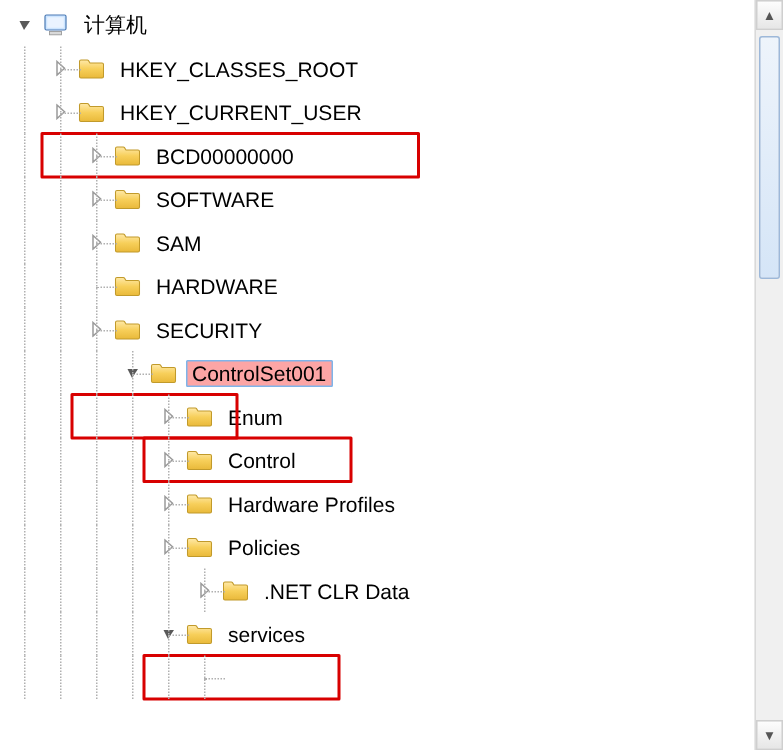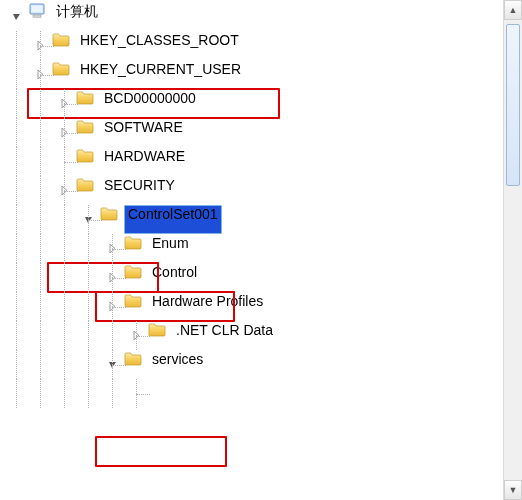--- a/index.html
+++ b/index.html
@@ -12,20 +12,21 @@
       width: 522px;
       height: 500px;
       position: relative;
       overflow: hidden;
     }
     .tree {
       padding: 2px 4px;
     }
     .node {
       display: flex;
+      align-items: center;
       height: 29px;
       white-space: nowrap;
     }
     .indent {
       display: inline-flex;
       align-items: center;
       justify-content: center;
       width: 24px;
       height: 29px;
       position: relative;
@@ -69,21 +70,21 @@
       margin-right: 6px;
       flex-shrink: 0;
       display: inline-flex;
       align-items: center;
       justify-content: center;
     }
     .label {
       padding: 1px 4px;
     }
     .selected {
-      background: #1d4ed8;
+      background: #fca5a5;
       border: 1px solid #7eb4ea;
       border-radius: 1px;
       padding: 0 3px;
     }
     .hl {
       border: 2px solid #d80000;
       border-radius: 1px;
     }
     .scrollbar {
       position: absolute;
@@ -223,20 +224,37 @@
         </span>
       </span>
     <span class="icon">
         <svg width="18" height="18">
           <use href="#folder-icon"></use>
         </svg>
       </span>
     <span class="label">SOFTWARE</span>
   </div>
 
+  <div class="node">
+    <span class="indent vline"></span>
+      <span class="indent vline"></span>
+    <span class="indent tee">
+        <span class="toggle">
+          <svg width="11" height="11">
+            <use href="#tri-closed"></use>
+          </svg>
+        </span>
+      </span>
+    <span class="icon">
+        <svg width="18" height="18">
+          <use href="#folder-icon"></use>
+        </svg>
+      </span>
+    <span class="label">SAM</span>
+  </div>
 
   <div class="node">
     <span class="indent vline"></span>
       <span class="indent vline"></span>
     <span class="indent tee"></span>
     <span class="icon">
         <svg width="18" height="18">
           <use href="#folder-icon"></use>
         </svg>
       </span>
@@ -336,20 +354,39 @@
         </span>
       </span>
     <span class="icon">
         <svg width="18" height="18">
           <use href="#folder-icon"></use>
         </svg>
       </span>
     <span class="label">Hardware Profiles</span>
   </div>
 
+  <div class="node">
+    <span class="indent vline"></span>
+      <span class="indent vline"></span>
+      <span class="indent vline"></span>
+      <span class="indent vline"></span>
+    <span class="indent tee">
+        <span class="toggle">
+          <svg width="11" height="11">
+            <use href="#tri-closed"></use>
+          </svg>
+        </span>
+      </span>
+    <span class="icon">
+        <svg width="18" height="18">
+          <use href="#folder-icon"></use>
+        </svg>
+      </span>
+    <span class="label">Policies</span>
+  </div>
 
   <div class="hl-wrap-a hl" style="left:95px; top:436px; width:128px;"></div>
   <div class="node">
     <span class="indent vline"></span>
       <span class="indent vline"></span>
       <span class="indent vline"></span>
       <span class="indent vline"></span>
       <span class="indent vline"></span>
     <span class="indent tee">
         <span class="toggle">

